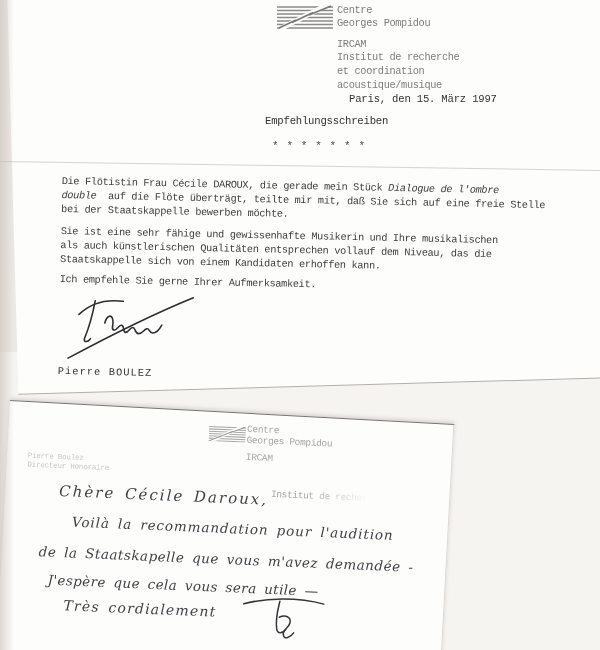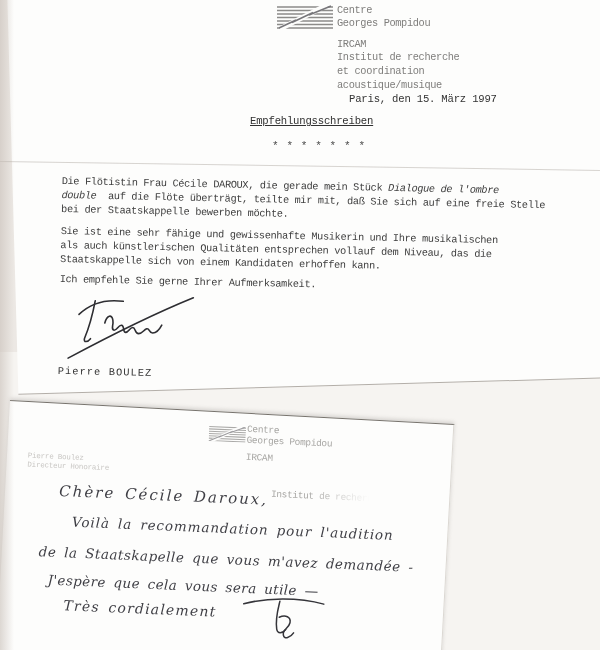--- a/index.html
+++ b/index.html
@@ -62,21 +62,21 @@
       <path d="M2 23 L19 15 M15 17.5 L36 7.5 M32 10 L54 1" stroke="#77767a" stroke-width="1.5" fill="none"></path>
     </svg>
   </div>
   <div class="typed lh-gray" style="left:337px;top:3px;z-index:10;"></div>
   <div class="typed lh-gray" style="left:337px;top:3px;z-index:10;">Centre</div>
   <div class="typed lh-gray" style="left:337px;top:16px;z-index:10;">Georges Pompidou</div>
   <div class="typed lh-gray" style="left:337px;top:37px;z-index:10;">IRCAM</div>
   <div class="typed lh-gray" style="left:337px;top:50px;z-index:10;">Institut de recherche<br>et coordination<br>acoustique/musique</div>
 
   <div class="typed dateline" style="left:349px;top:92px;z-index:10;">Paris, den 15. März 1997</div>
-  <div class="typed subject" style="left:250px;top:114px;z-index:10;text-decoration:underline;">Empfehlungsschreiben</div>
+  <div class="typed subject" style="left:265px;top:114px;z-index:10;">Empfehlungsschreiben</div>
   <div class="typed separator" style="left:272px;top:139px;z-index:10;">* * * * * * *</div>
 
   <div class="body-group">
     <div class="bline" style="top:4px;"><span>Die Flötistin Frau Cécile DAROUX, die gerade mein Stück </span><span class="it">Dialogue de l'ombre</span></div>
     <div class="bline" style="top:18px;"><span class="it">double</span><span>  auf die Flöte überträgt, teilte mir mit, daß Sie sich auf eine freie Stelle</span></div>
     <div class="bline" style="top:32px;">bei der Staatskappelle bewerben möchte.</div>
     <div class="bline" style="top:54px;">Sie ist eine sehr fähige und gewissenhafte Musikerin und Ihre musikalischen<br>als auch künstlerischen Qualitäten entsprechen vollauf dem Niveau, das die<br>Staatskappelle sich von einem Kandidaten erhoffen kann.</div>
     <div class="bline" style="top:102px;">Ich empfehle Sie gerne Ihrer Aufmerksamkeit.</div>
 
     <div style="position:absolute;left:2px;top:122px;">

